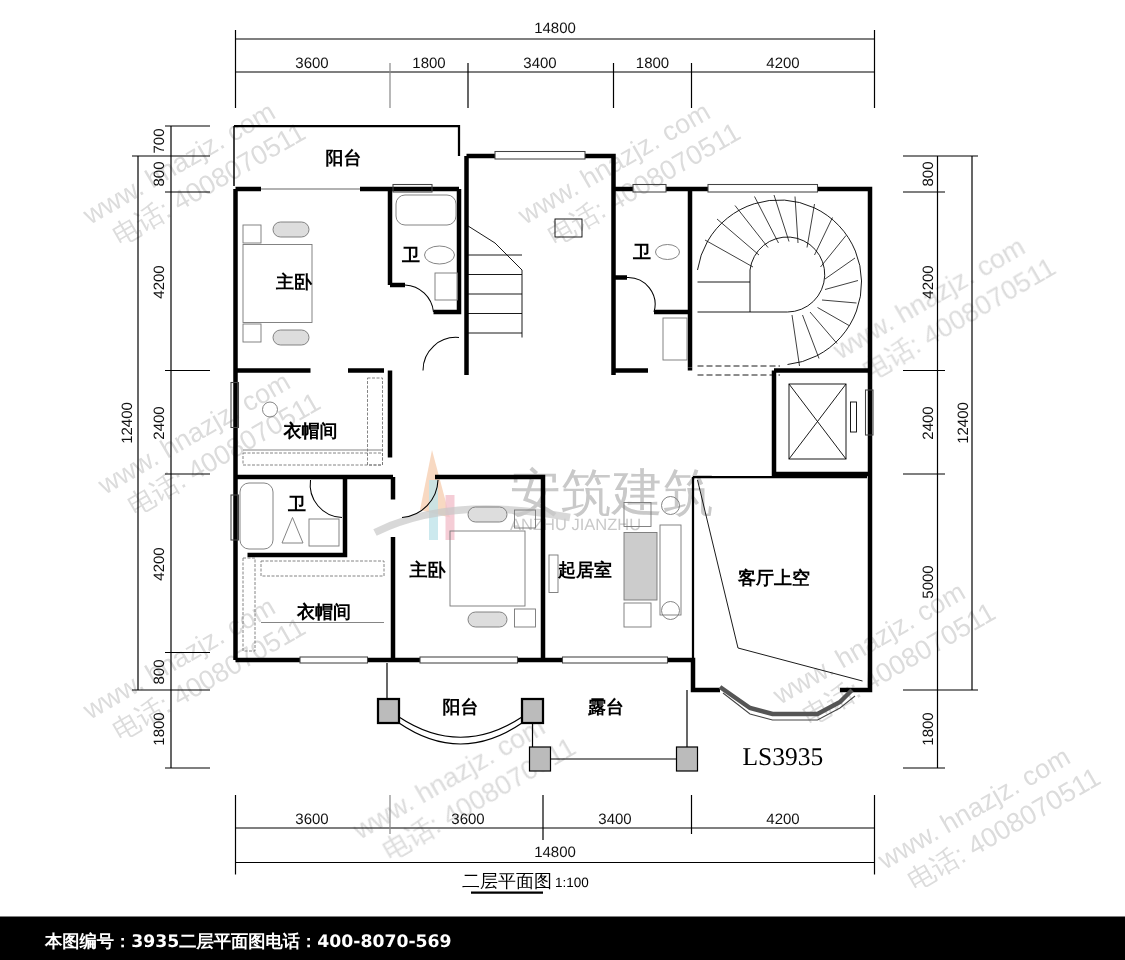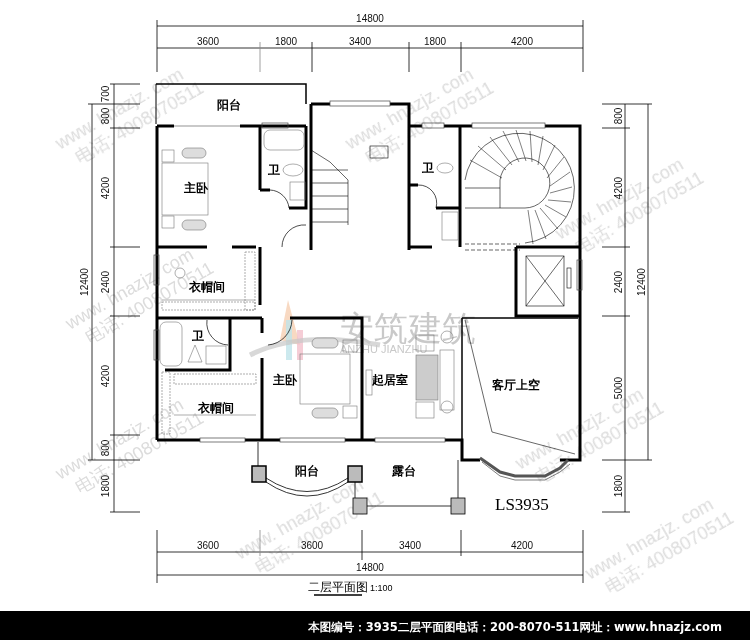--- a/index.html
+++ b/index.html
@@ -6,21 +6,21 @@
   body{width:750px;height:640px;position:relative;overflow:hidden;font-family:"DejaVu Sans",sans-serif;}
   #plan{position:absolute;left:0;top:0;width:750px;height:640px;}
   .dimtxt{font-family:"Liberation Sans Narrow","Liberation Sans",sans-serif;font-size:10px;fill:#111;}
   .room{font-family:"DejaVu Sans",sans-serif;font-size:12px;fill:#000;font-weight:bold;}
   .code{font-family:"Liberation Serif",serif;font-size:17px;fill:#000;}
   .title{font-family:"DejaVu Sans",sans-serif;font-size:12px;fill:#000;}
   .scale{font-family:"Liberation Sans",sans-serif;font-size:9px;fill:#000;}
   .wm{font-family:"Liberation Sans",sans-serif;font-size:18px;fill:#d8d8d8;}
   .footer{position:absolute;left:0;top:611px;width:750px;height:29px;background:#000;color:#fff;
     font-family:"DejaVu Sans",sans-serif;font-size:11.5px;font-weight:bold;display:flex;align-items:center;
-    justify-content:flex-end;padding:4px 28px 0 30px;box-sizing:border-box;white-space:nowrap;}
+    justify-content:flex-start;padding:4px 28px 0 30px;box-sizing:border-box;white-space:nowrap;}
   .footer span{display:inline-block;}
 </style>
 </head>
 <body>
 
 <svg id="plan" viewBox="0 0 750 640" xmlns="http://www.w3.org/2000/svg">
 
   <g opacity="0.9">
     <g transform="translate(60,150) rotate(-30)">
         <text class="wm" x="0" y="0">www. hnazjz. com</text>
@@ -342,15 +342,14 @@
   <text class="code" x="495" y="510">LS3935</text>
 
   <text class="title" x="338" y="591" text-anchor="middle">二层平面图</text>
   <line x1="314" y1="595" x2="362" y2="595" stroke="#000" stroke-width="1.5"></line>
   <text class="scale" x="370" y="591">1:100</text>
 </svg>
 
 <div class="footer">
   <span>本图编号：3935</span>
   <span>二层平面图</span>
-  <span>电话：200-8070-511</span>
-  <span>网址：www.hnazjz.com</span>
+  <span>电话：400-8070-569</span>
 </div>
 
 </body></html>

